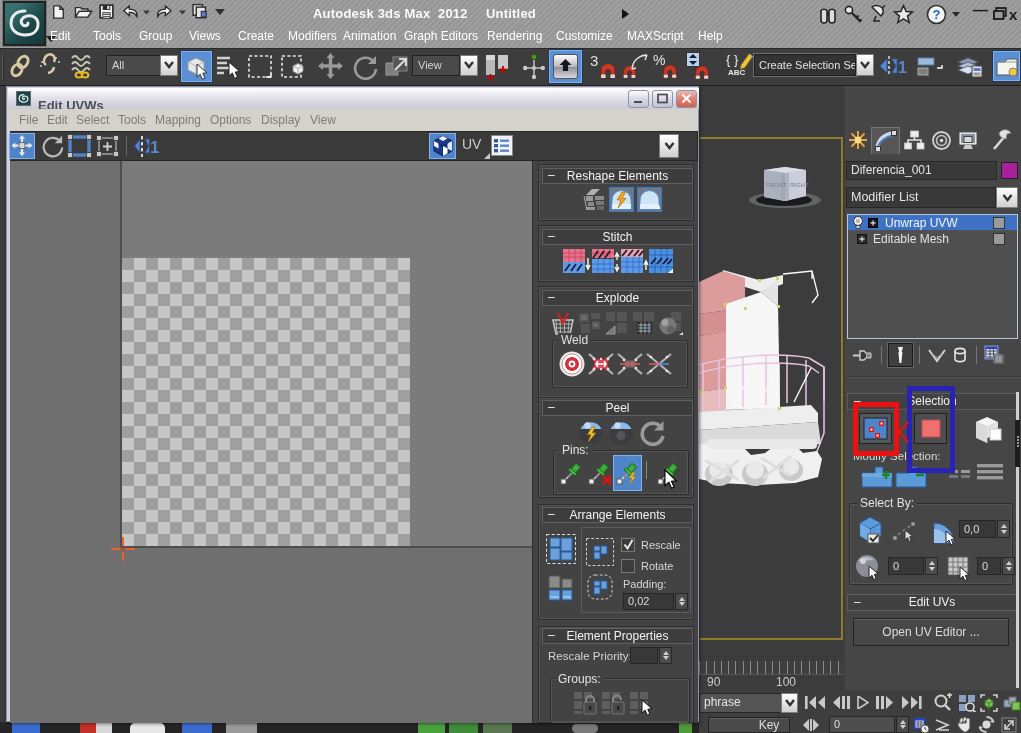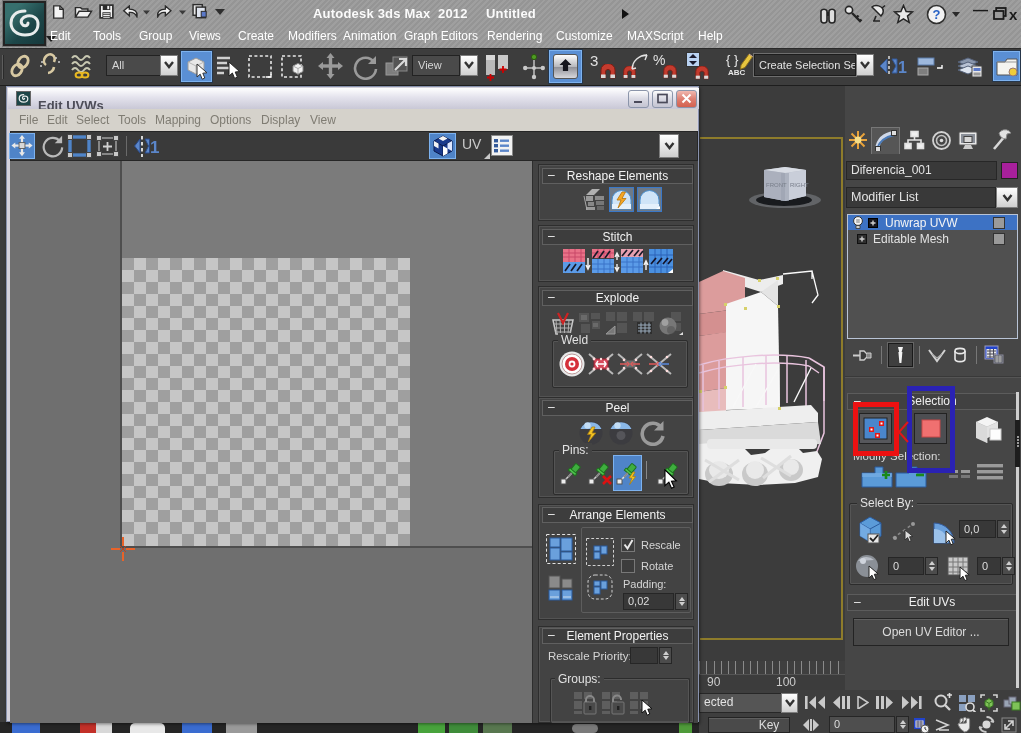--- a/index.html
+++ b/index.html
@@ -762,21 +762,21 @@
     <div class="abs" style="left:130px;top:1px;width:35px;height:10px;background:#e8e8e8;border-radius:5px 5px 0 0;"></div>
     <div class="abs" style="left:182px;top:1px;width:30px;height:10px;background:#3a6cd0;"></div>
     <div class="abs" style="left:226px;top:1px;width:31px;height:10px;background:#9a9a9a;"></div>
     <div class="abs" style="left:418px;top:1px;width:27px;height:10px;background:#48a33c;"></div>
     <div class="abs" style="left:449px;top:1px;width:29px;height:10px;background:#3f8c3a;"></div>
     <div class="abs" style="left:483px;top:1px;width:29px;height:10px;background:#58774f;"></div>
     <div class="abs" style="left:572px;top:2px;width:26px;height:9px;background:#7a7a7a;border-radius:5px;"></div>
     <div class="abs" style="left:679px;top:1px;width:13px;height:10px;background:#4f9b3a;"></div>
   </div>
   <div id="btm-right" class="abs" style="left:699px;top:690px;width:322px;height:43px;background:#3e3e3e;">
-    <div class="cpfield" style="left:0px;top:3px;width:83px;height:20px;background:#555;">ected</div>
+    <div class="cpfield" style="left:0px;top:3px;width:83px;height:20px;background:#555;">phrase</div>
     <div class="abs" style="left:82px;top:3px;width:17px;height:20px;background:linear-gradient(#ffffff,#cfcfcf);border:1px solid #7d7d7d;">
         <svg width="10" height="9" viewBox="0 0 10 9" style="margin:5px auto 0;">
           <path d="M1 1 l4 5 4 -5" fill="none" stroke="#333" stroke-width="2.4"></path>
         </svg>
       </div>
     <div class="abs" style="left:106px;top:6px;">
         <svg width="20" height="13">
           <g fill="#c9c9c9">
             <rect x="0" y="0" width="2.6" height="13"></rect>
             <path d="M11 0 v13 L4 6.5 z"></path>

